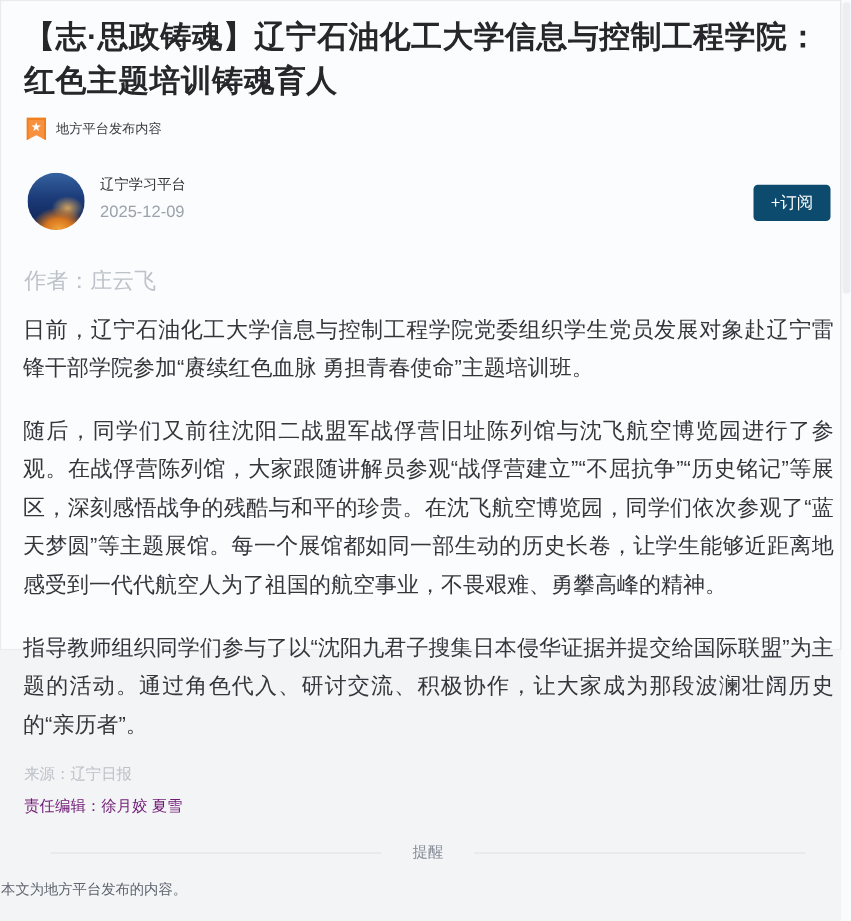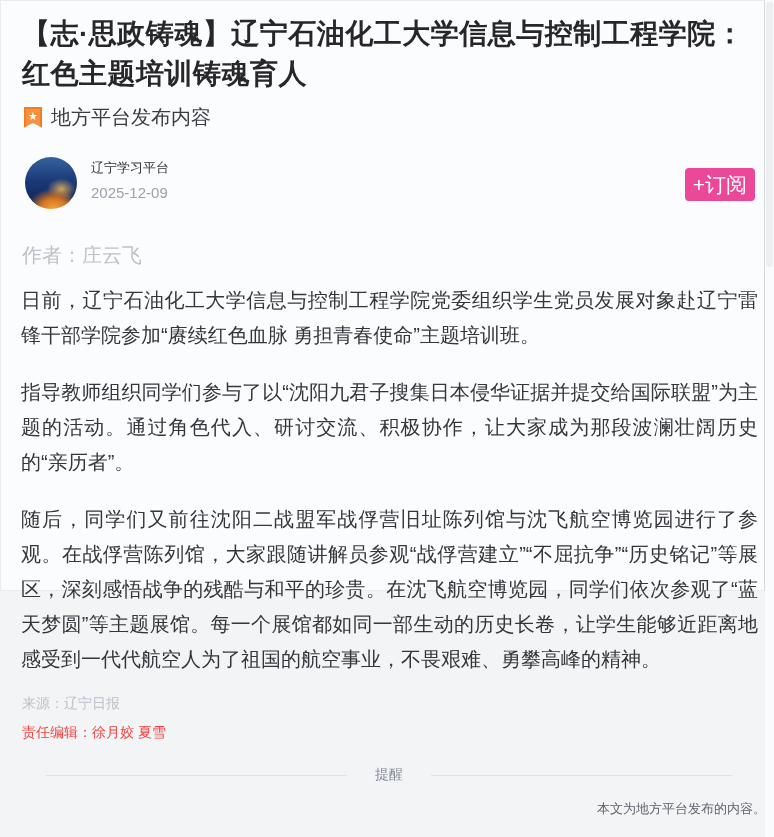--- a/index.html
+++ b/index.html
@@ -44,21 +44,21 @@
     background: #f8913d;
     border: 2px solid #f07f1f;
     clip-path: polygon(0 0, 100% 0, 100% 100%, 50% 78%, 0 100%);
     display: flex; align-items: flex-start; justify-content: center;
   }
   .bookmark .star {
     color: #ffffff; font-size: 11px; line-height: 15px;
   }
   .badge-label {
     margin-left: 9px;
-    font-size: 20px; color: #3c3c43;
+    font-size: 12px; color: #3c3c43;
   }
   .pub-row { position: absolute; left: 24px; top: 156px; width: 730px; height: 56px; }
   .avatar {
     position: absolute; left: 0; top: 0;
     width: 52px; height: 52px; border-radius: 50%;
     background:
       radial-gradient(ellipse 70% 55% at 55% 100%, #f3a63c 0%, #d8761f 35%, rgba(214,116,32,0) 72%),
       radial-gradient(ellipse 40% 30% at 70% 62%, rgba(255,190,90,0.8) 0%, rgba(255,190,90,0) 70%),
       linear-gradient(180deg, #35629f 0%, #1b3a78 45%, #0d2250 100%);
     overflow: hidden;
@@ -67,58 +67,58 @@
     position: absolute; left: 66px; top: 2px;
     font-size: 13px; font-weight: 500; color: #33333a;
   }
   .pub-date {
     position: absolute; left: 66px; top: 27px;
     font-size: 15px; color: #9ba2ab;
   }
   .subscribe-btn {
     position: absolute; left: 684px; top: 167px;
     width: 70px; height: 33px;
-    background: #ec4899; color: #ffffff;
+    background: #0c4a6e; color: #ffffff;
     border: none; border-radius: 4px;
-    font-size: 21px; font-family: "Liberation Sans", sans-serif;
+    font-size: 15px; font-family: "Liberation Sans", sans-serif;
     cursor: pointer;
     display: flex; align-items: center; justify-content: center;
   }
   .author-line {
     position: absolute; left: 21px; top: 241px;
     font-size: 20px; color: #bdc1c9;
   }
   .body-text {
     position: absolute; left: 20px; top: 282px;
     width: 737px;
     font-size: 20px; line-height: 35px; color: #35353b;
     text-align: justify;
   }
   .body-text p { margin-bottom: 22px; }
   .source-line {
     position: absolute; left: 21px; top: 694px;
     font-size: 14px; color: #bcc0c8;
   }
   .editor-line {
     position: absolute; left: 21px; top: 723px;
-    font-size: 14px; color: #ef4444;
+    font-size: 14px; color: #701a75;
   }
   .reminder {
     position: absolute; left: 45px; top: 765px;
     width: 686px; height: 18px;
     display: flex; align-items: center;
   }
   .reminder .line { flex: 1; height: 1px; background: #dfe2e6; }
   .reminder .label {
     margin: 0 28px;
     font-size: 14px; color: #858c96;
   }
   .footer-note {
     position: absolute; left: 0; top: 799px;
-    width: 765px; text-align: right;
+    width: 765px; text-align: left;
     font-size: 13px; color: #5e646e;
   }
 </style>
 </head>
 <body>
 
 <div class="card">
 
   <h1 class="title">【志·思政铸魂】辽宁石油化工大学信息与控制工程学院：红色主题培训铸魂育人</h1>
 
@@ -134,22 +134,22 @@
     <div class="pub-name">辽宁学习平台</div>
     <div class="pub-date">2025-12-09</div>
   </div>
 
   <button class="subscribe-btn">+订阅</button>
 
   <div class="author-line">作者：庄云飞</div>
 
   <div class="body-text">
     <p>日前，辽宁石油化工大学信息与控制工程学院党委组织学生党员发展对象赴辽宁雷锋干部学院参加“赓续红色血脉 勇担青春使命”主题培训班。</p>
+    <p>随后，同学们又前往沈阳二战盟军战俘营旧址陈列馆与沈飞航空博览园进行了参观。在战俘营陈列馆，大家跟随讲解员参观“战俘营建立”“不屈抗争”“历史铭记”等展区，深刻感悟战争的残酷与和平的珍贵。在沈飞航空博览园，同学们依次参观了“蓝天梦圆”等主题展馆。每一个展馆都如同一部生动的历史长卷，让学生能够近距离地感受到一代代航空人为了祖国的航空事业，不畏艰难、勇攀高峰的精神。</p>
     <p>指导教师组织同学们参与了以“沈阳九君子搜集日本侵华证据并提交给国际联盟”为主题的活动。通过角色代入、研讨交流、积极协作，让大家成为那段波澜壮阔历史的“亲历者”。</p>
-    <p>随后，同学们又前往沈阳二战盟军战俘营旧址陈列馆与沈飞航空博览园进行了参观。在战俘营陈列馆，大家跟随讲解员参观“战俘营建立”“不屈抗争”“历史铭记”等展区，深刻感悟战争的残酷与和平的珍贵。在沈飞航空博览园，同学们依次参观了“蓝天梦圆”等主题展馆。每一个展馆都如同一部生动的历史长卷，让学生能够近距离地感受到一代代航空人为了祖国的航空事业，不畏艰难、勇攀高峰的精神。</p>
   </div>
 
   <div class="source-line">来源：辽宁日报</div>
   <div class="editor-line">责任编辑：徐月姣 夏雪</div>
 
   <div class="reminder">
     <span class="line"></span>
     <span class="label">提醒</span>
     <span class="line"></span>
   </div>

